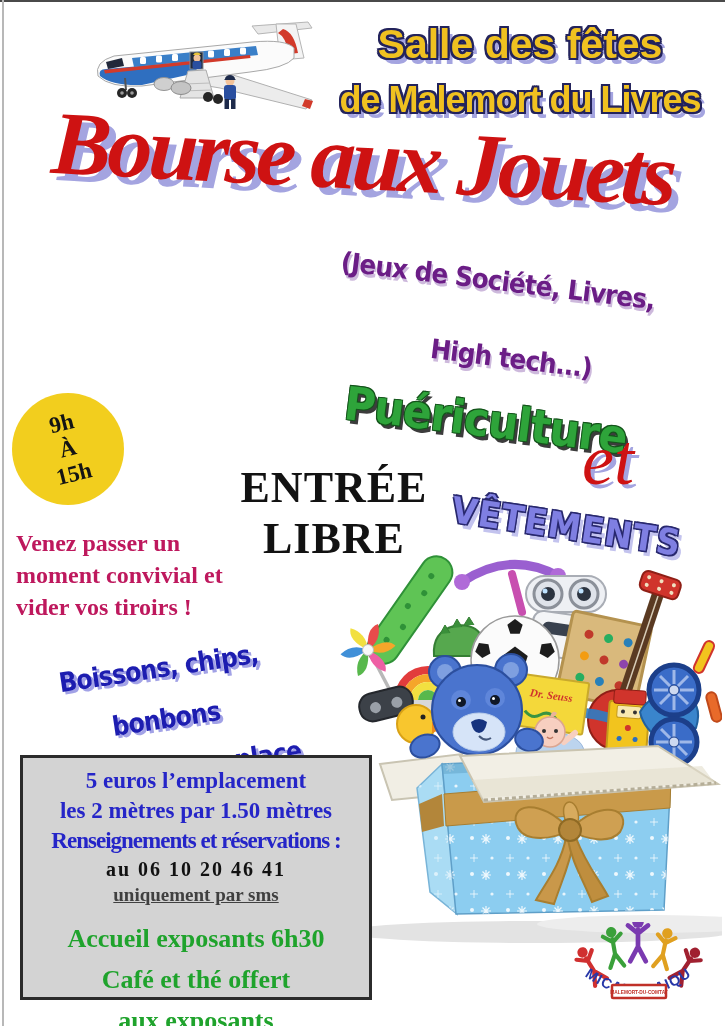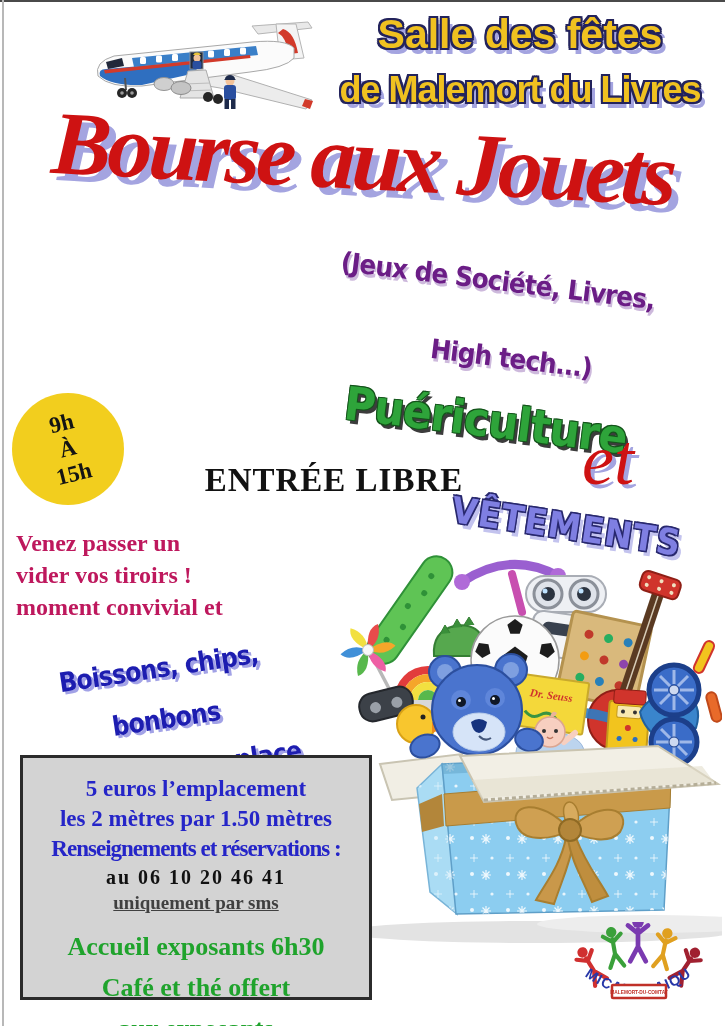--- a/index.html
+++ b/index.html
@@ -7,21 +7,21 @@
     position:relative;width:725px;height:1026px;margin:0 auto;
     background:#ffffff;overflow:hidden;
     font-family:"Liberation Serif",serif;
   }
   .abs{position:absolute;}
   
   #edge-top{left:0;top:0;width:725px;height:2px;background:#4a4a4a;}
   #edge-left{left:2px;top:0;width:2px;height:1026px;background:#b8b8b8;}
 
   
-  #venue{left:318px;top:14px;width:404px;text-align:center;
+  #venue{left:318px;top:24px;width:404px;text-align:center;
     font-family:"Liberation Sans",sans-serif;font-weight:bold;
     color:var(--venue_yellow);line-height:1;}
   #venue .l1{font-size:41px;letter-spacing:0px;}
   #venue .l2{font-size:36px;margin-top:17px;letter-spacing:-1px;}
   .navy-outline{
     text-shadow:
      -2px -2px 0 var(--venue_outline), 2px -2px 0 var(--venue_outline),
      -2px  2px 0 var(--venue_outline), 2px  2px 0 var(--venue_outline),
      -2px  0   0 var(--venue_outline), 2px  0   0 var(--venue_outline),
       0   -2px 0 var(--venue_outline), 0    2px 0 var(--venue_outline),
@@ -49,40 +49,40 @@
   .comic{font-family:"DejaVu Sans",sans-serif;font-weight:bold;}
   #cat1{left:343px;top:246px;width:400px;color:var(--purple);font-size:27px;letter-spacing:-1px;
     transform:rotate(7deg) scale(.92,1);transform-origin:left top;text-shadow:2px 3px 0 #cdb9dc;}
   #cat2{left:408px;top:330px;width:230px;text-align:center;color:var(--purple);font-size:27px;letter-spacing:-1px;
     transform:rotate(7deg) scale(.92,1);transform-origin:left top;text-shadow:2px 3px 0 #cdb9dc;}
   #puericulture{left:348px;top:376px;width:400px;color:var(--green);font-size:46px;letter-spacing:-1px;
     transform:rotate(7deg) scale(.92,1);transform-origin:left top;
     text-shadow:-1px -1px 0 #14541b,1px -1px 0 #14541b,-1px 1px 0 #14541b,1px 1px 0 #14541b,4px 4px 0 #3c3c3c;}
 
   #entree{left:178px;top:462px;width:312px;text-align:center;color:#121212;
-    font-weight:bold;font-size:33px;letter-spacing:1px;}
+    font-weight:bold;font-size:44px;letter-spacing:1px;}
 
   #et{left:582px;top:424px;font-style:italic;font-weight:normal;font-size:72px;
     color:var(--title_red);line-height:1;text-shadow:4px 4px 0 var(--soft_shadow);}
 
   #vetements{left:455px;top:489px;width:300px;color:var(--periwinkle);font-size:36px;letter-spacing:1px;
     transform:rotate(8.5deg) scale(.92,1);transform-origin:left top;
     text-shadow:-1.5px -1.5px 0 #28286e,1.5px -1.5px 0 #28286e,-1.5px 1.5px 0 #28286e,1.5px 1.5px 0 #28286e,5px 5px 0 #c3c3ee;}
 
   #invite{left:16px;top:527px;width:290px;text-align:left;color:#be185d;
     font-weight:bold;font-size:24px;line-height:32px;}
 
   #snacks{left:-10px;top:642px;width:352px;text-align:center;color:var(--snack_blue);
     font-size:27px;letter-spacing:-1px;line-height:51px;
     transform:rotate(-8.5deg) scale(.88,1);transform-origin:center;
     text-shadow:3px 3px 0 #a2a2e6;}
 
   
   #info-box{left:20px;top:755px;width:352px;height:245px;background:var(--box_bg);
-    border:3px solid #2b2b2b;box-sizing:border-box;text-align:center;padding-top:16px;}
+    border:3px solid #2b2b2b;box-sizing:border-box;text-align:center;padding-top:8px;}
   .info-blue{color:var(--info_blue);font-weight:bold;font-size:23px;line-height:30px;}
   .info-blue.tight{letter-spacing:-1px;}
   #info-phone{color:#111;font-weight:bold;font-size:20px;letter-spacing:2px;line-height:27px;}
   #info-sms{color:#404040;font-weight:bold;font-size:19px;line-height:24px;text-decoration:underline;}
   .info-green{color:var(--info_green);font-weight:bold;font-size:26px;line-height:29px;margin-top:12px;}
   #info-gap{height:5px;}
 
   #organise{left:436px;top:950px;font-size:30px;color:#1a1a1a;}
 
   svg{display:block;}
@@ -156,22 +156,22 @@
   <div class="abs comic" id="cat1">(Jeux de Société, Livres,</div>
   <div class="abs comic" id="cat2">High tech...)</div>
   <div class="abs comic" id="puericulture">Puériculture</div>
 
   <div class="abs" id="entree">ENTRÉE LIBRE</div>
   <div class="abs" id="et">et</div>
   <div class="abs comic" id="vetements">VÊTEMENTS</div>
 
   <div class="abs" id="invite">
     <div>Venez passer un</div>
+    <div>moment convivial et</div>
     <div>vider vos tiroirs !</div>
-    <div>moment convivial et</div>
   </div>
 
   <div class="abs comic" id="snacks">
     <div>Boissons, chips, bonbons</div>
     <div>et gâteaux sur place</div>
   </div>
 
   <svg class="abs" style="left:322px;top:542px;" width="400" height="406" viewBox="0 0 400 406">
     <defs>
       <pattern id="snow" width="36" height="36" patternUnits="userSpaceOnUse">

